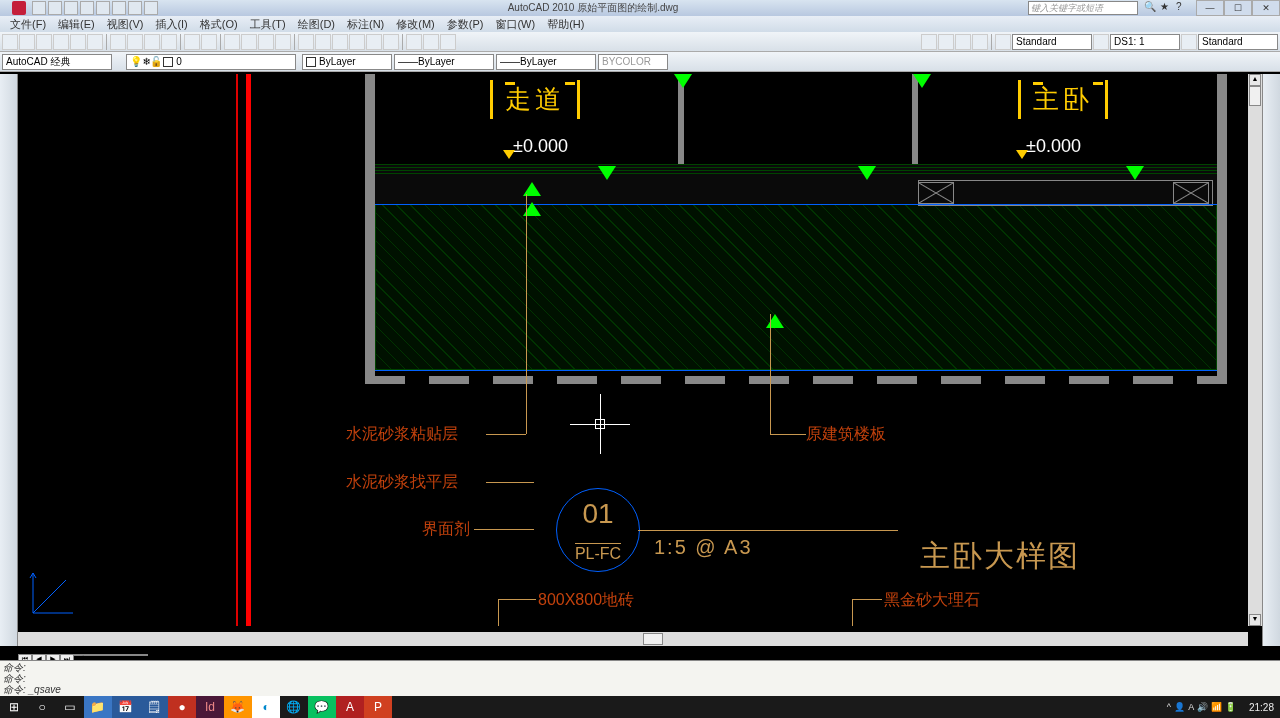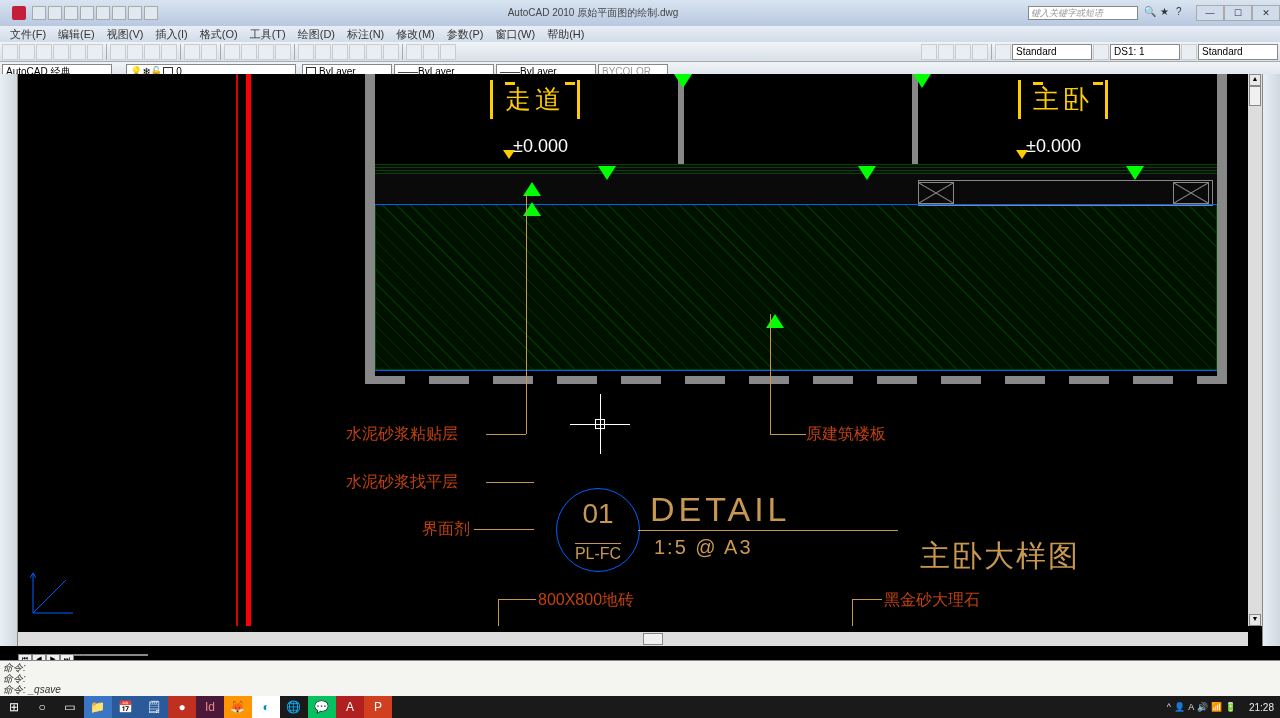--- a/index.html
+++ b/index.html
@@ -1,18 +1,18 @@
 <!DOCTYPE html>
 <html><head>
 <meta charset="utf-8">
 <style>
 * { margin: 0; padding: 0; box-sizing: border-box; font-family: "Microsoft YaHei", Arial, sans-serif; }
 body { background: #000; overflow: hidden; width: 1280px; height: 718px; position: relative; }
 
-.titlebar { height: 26px; background: linear-gradient(#d8e4f0, #b8c8e0); display: flex; align-items: center; font-size: 10px; color: #333; padding-left: 8px; }
+.titlebar { height: 16px; background: linear-gradient(#d8e4f0, #b8c8e0); display: flex; align-items: center; font-size: 10px; color: #333; padding-left: 8px; }
 .titlebar .app-icon { width: 14px; height: 14px; background: #c41e3a; border-radius: 2px; margin: 0 4px; }
 .titlebar .qat { display: flex; gap: 2px; margin-left: 2px; }
 .titlebar .qat span { width: 14px; height: 14px; background: #e0e8f0; border: 1px solid #aaa; }
 .titlebar .title { flex: 1; text-align: center; color: #444; }
 .titlebar .search-box { width: 110px; height: 14px; background: #fff; border: 1px solid #888; font-size: 9px; color: #999; padding: 0 2px; font-style: italic; }
 .titlebar .help-icons { display: flex; gap: 2px; margin: 0 6px; }
 .titlebar .help-icons span { width: 14px; height: 14px; }
 .titlebar .winbtns { display: flex; }
 .titlebar .winbtns span { width: 28px; height: 16px; background: #d0dcec; border: 1px solid #aaa; text-align: center; font-size: 9px; line-height: 14px; }
 
@@ -307,21 +307,20 @@
     <div class="leader-v" style="left:480px; top:525px; height:40px;"></div>
 
     <div class="dwg-text" style="left:866px; top:516px;">黑金砂大理石</div>
     <div class="leader" style="left:834px; top:525px; width:30px;"></div>
     <div class="leader-v" style="left:834px; top:525px; height:40px;"></div>
 
     <div class="circle-tag" style="left:538px; top:414px;gap:13px;">
       <div class="top">01</div>
       <div class="bot">PL-FC</div>
     </div>
-    <div class="detail-text" style="left:632px; top:416px; font-size:34px; letter-spacing:4px;">DETAIL</div>
     <div class="leader" style="left:620px; top:456px; width:260px;"></div>
     <div class="detail-text" style="left:636px; top:462px; font-size:20px; letter-spacing:2px;">1:5 @ A3</div>
     <div class="dwg-text-big" style="left:902px; top:462px;">主卧大样图</div>
 
     <div class="cursor-cross" style="left:552px; top:320px;">
       <div class="cursor-box"></div>
     </div>
 
     <div class="ucs">
       <svg width="50" height="50">

